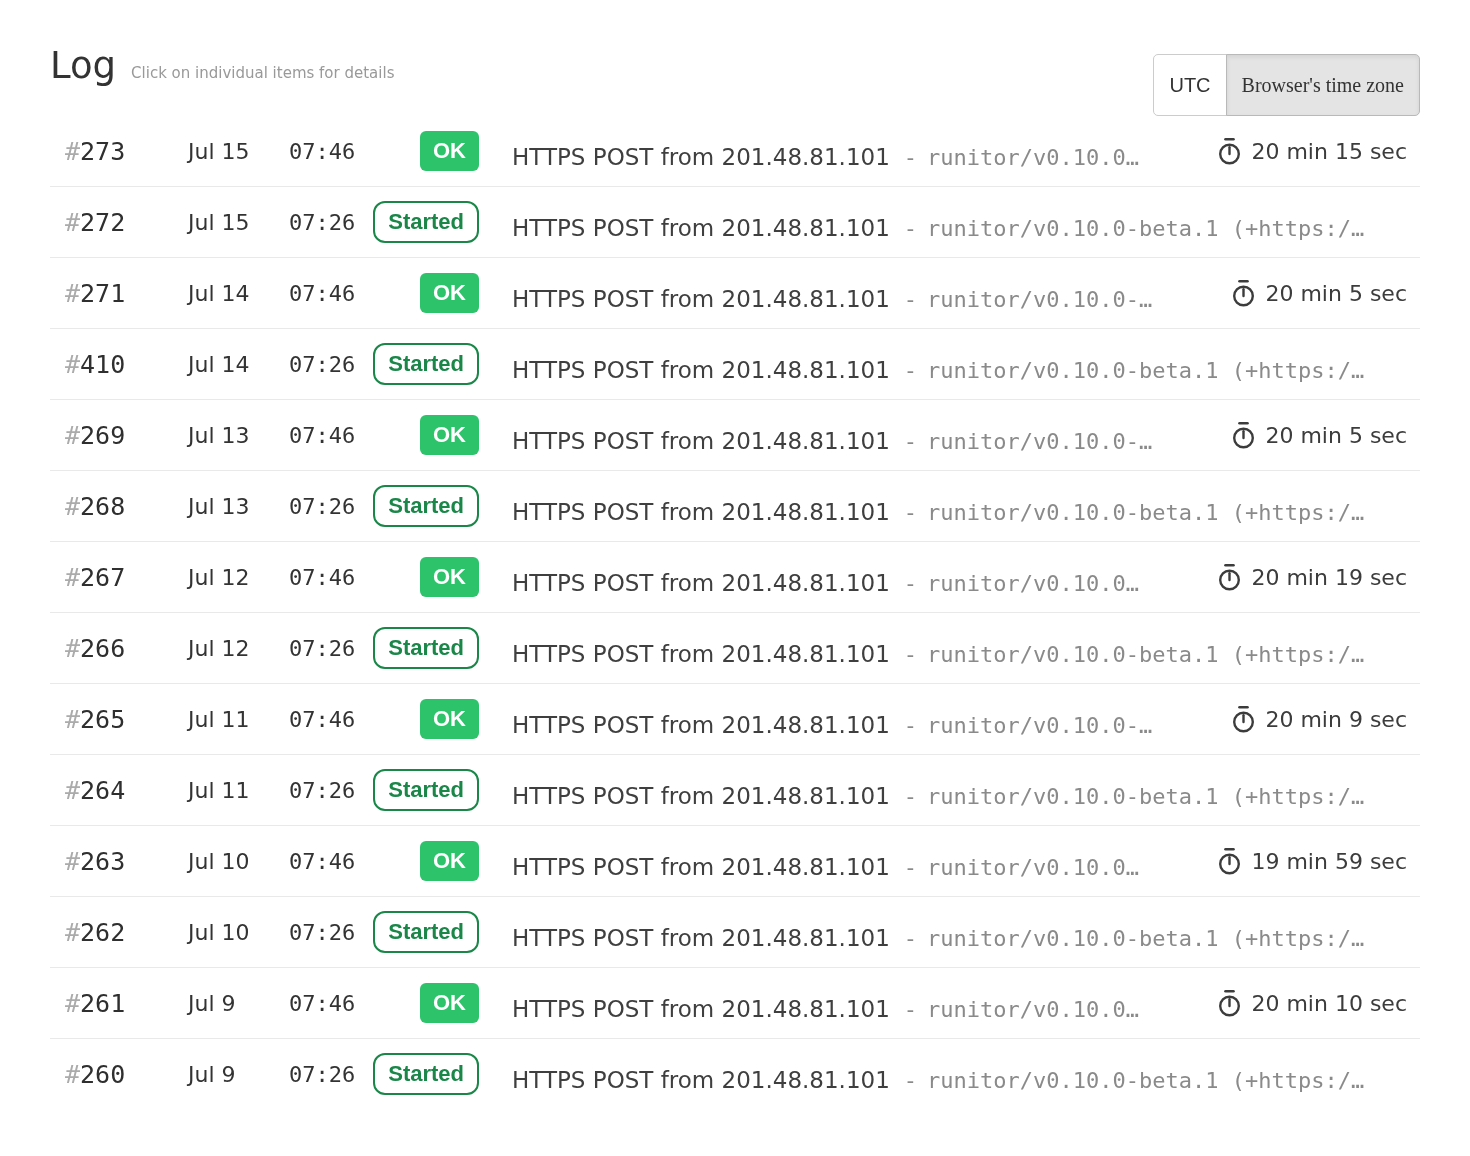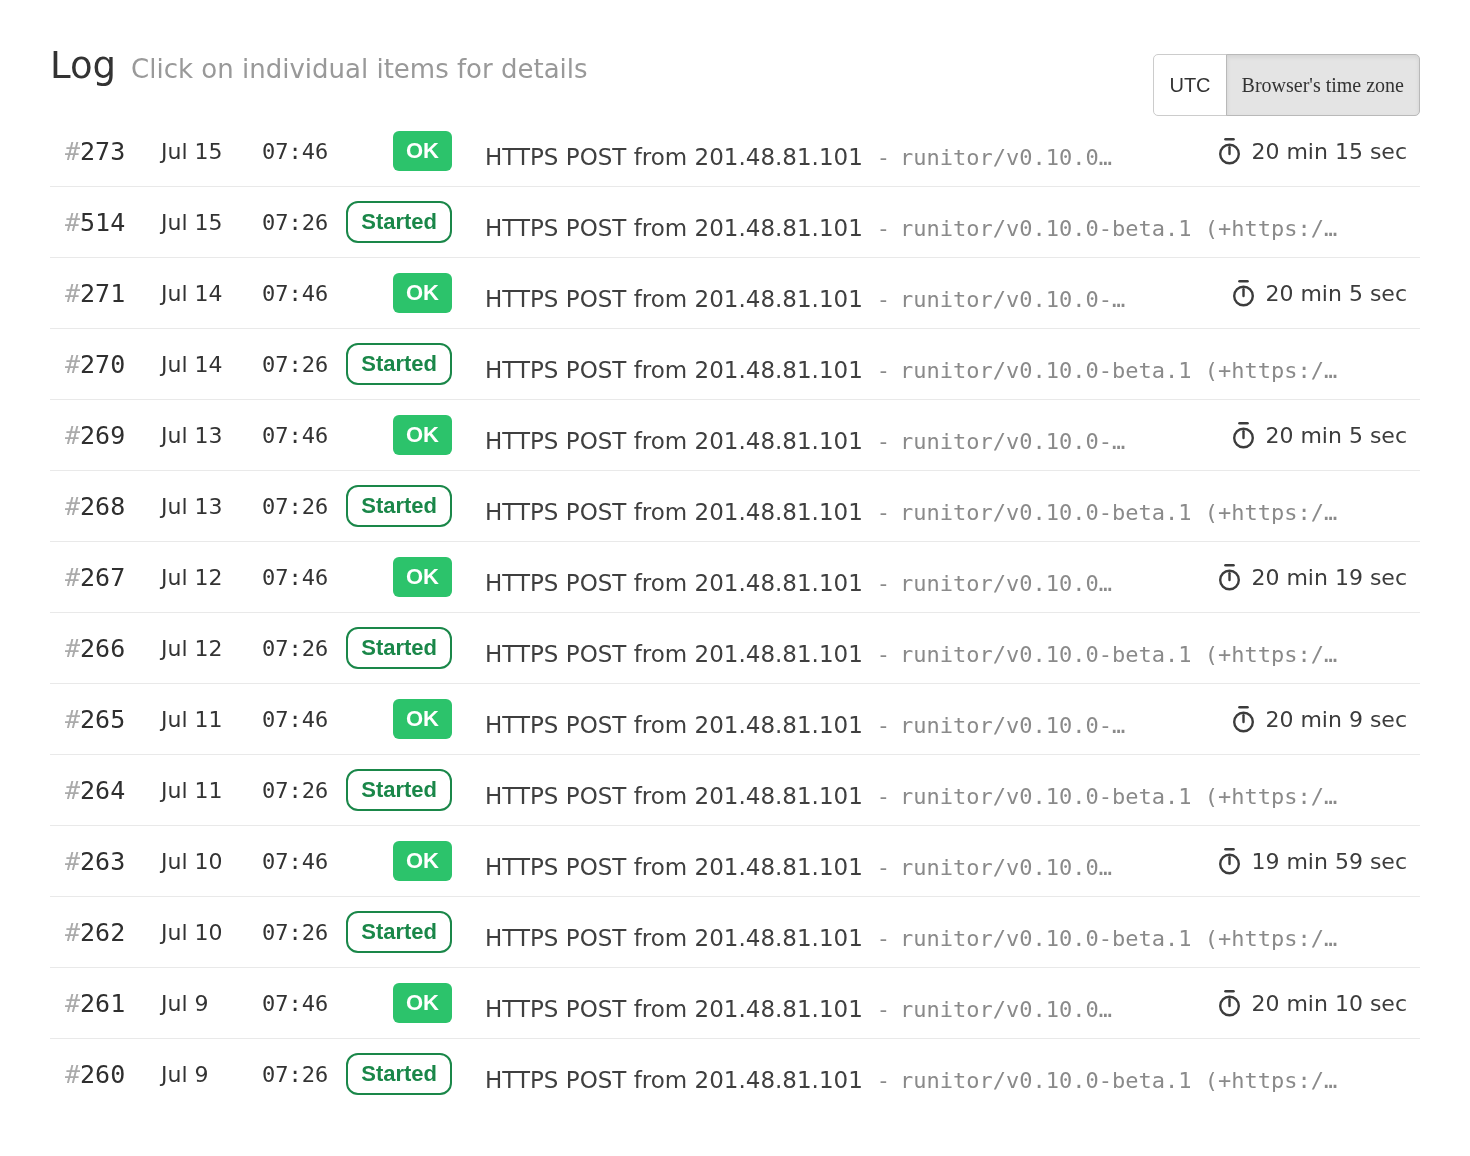--- a/index.html
+++ b/index.html
@@ -13,21 +13,21 @@
   .page { padding: 0 50px; }
 
   
   .header {
     height: 116px; box-sizing: border-box;
     padding-top: 46px;
     display: flex; justify-content: space-between; align-items: flex-start;
   }
   .title-wrap { display: flex; align-items: baseline; gap: 15px; }
   .title { font-size: 37px; color: #333; line-height: 1.1; }
-  .subtitle { font-size: 26px; color: #999; }
+  .subtitle { font-size: 15px; color: #999; }
 
   .tz-toggle { display: flex; margin-top: 8px; }
   .tz-btn {
     font-family: "Liberation Sans", sans-serif;
     font-size: 20px; color: #333;
     line-height: 24px; padding: 18px 15px;
     background: #fff; border: 1px solid #ccc;
     cursor: pointer;
   }
   .tz-btn:first-child { border-radius: 5px 0 0 5px; }
@@ -42,21 +42,21 @@
   
   .log-row { display: flex; align-items: center; height: 70px; justify-content: flex-end; }
   .log-row + .log-row { border-top: 1px solid var(--separator, #e9e9e9); }
 
   .col-num {
     width: 111px; box-sizing: border-box; padding-left: 15px;
     font-family: "DejaVu Sans Mono", monospace;
     font-size: 25px; color: #2f2f2f; flex-shrink: 0;
   }
   .hash { color: #ababab; }
-  .col-date { width: 101px; font-size: 22px; color: #333; flex-shrink: 0; }
+  .col-date { width: 101px; font-size: 22px; color: #333; flex-shrink: 0; margin-left: 27px; }
   .col-time {
     width: 90px; font-family: "DejaVu Sans Mono", monospace;
     font-size: 22px; color: #333; flex-shrink: 0;
   }
   .col-badge { width: 100px; display: flex; justify-content: flex-end; flex-shrink: 0; }
   .badge {
     font-family: "Liberation Sans", sans-serif;
     font-weight: bold; font-size: 22px; line-height: 1.3;
     white-space: nowrap;
   }
@@ -121,21 +121,21 @@
     <span class="col-duration">
       <svg class="stopwatch" width="25" height="29" viewBox="0 0 25 29" aria-hidden="true">
         <line x1="8.5" y1="2.2" x2="16.5" y2="2.2" stroke="currentColor" stroke-width="2.6" stroke-linecap="round"></line>
         <circle cx="12.5" cy="17" r="9.3" fill="none" stroke="currentColor" stroke-width="2.4"></circle>
         <line x1="12.5" y1="17" x2="12.5" y2="10.2" stroke="currentColor" stroke-width="2.4" stroke-linecap="round"></line>
       </svg>
       <span class="duration-text">20 min 15 sec</span>
     </span>
   </div>
       <div class="log-row">
-    <span class="col-num"><span class="hash">#</span><span class="num">514</span></span>
+    <span class="col-num"><span class="hash">#</span><span class="num">272</span></span>
     <span class="col-date">Jul 15</span>
     <span class="col-time">07:26</span>
     <span class="col-badge">
       <span class="badge started">Started</span>
     </span>
     <span class="col-desc">
       <span class="event">HTTPS POST from 201.48.81.101</span>
       <span class="dash">-</span>
       <span class="agent">runitor/v0.10.0-beta.1 (+https:/…</span>
     </span>
@@ -156,21 +156,21 @@
     <span class="col-duration">
       <svg class="stopwatch" width="25" height="29" viewBox="0 0 25 29" aria-hidden="true">
         <line x1="8.5" y1="2.2" x2="16.5" y2="2.2" stroke="currentColor" stroke-width="2.6" stroke-linecap="round"></line>
         <circle cx="12.5" cy="17" r="9.3" fill="none" stroke="currentColor" stroke-width="2.4"></circle>
         <line x1="12.5" y1="17" x2="12.5" y2="10.2" stroke="currentColor" stroke-width="2.4" stroke-linecap="round"></line>
       </svg>
       <span class="duration-text">20 min 5 sec</span>
     </span>
   </div>
       <div class="log-row">
-    <span class="col-num"><span class="hash">#</span><span class="num">270</span></span>
+    <span class="col-num"><span class="hash">#</span><span class="num">410</span></span>
     <span class="col-date">Jul 14</span>
     <span class="col-time">07:26</span>
     <span class="col-badge">
       <span class="badge started">Started</span>
     </span>
     <span class="col-desc">
       <span class="event">HTTPS POST from 201.48.81.101</span>
       <span class="dash">-</span>
       <span class="agent">runitor/v0.10.0-beta.1 (+https:/…</span>
     </span>

